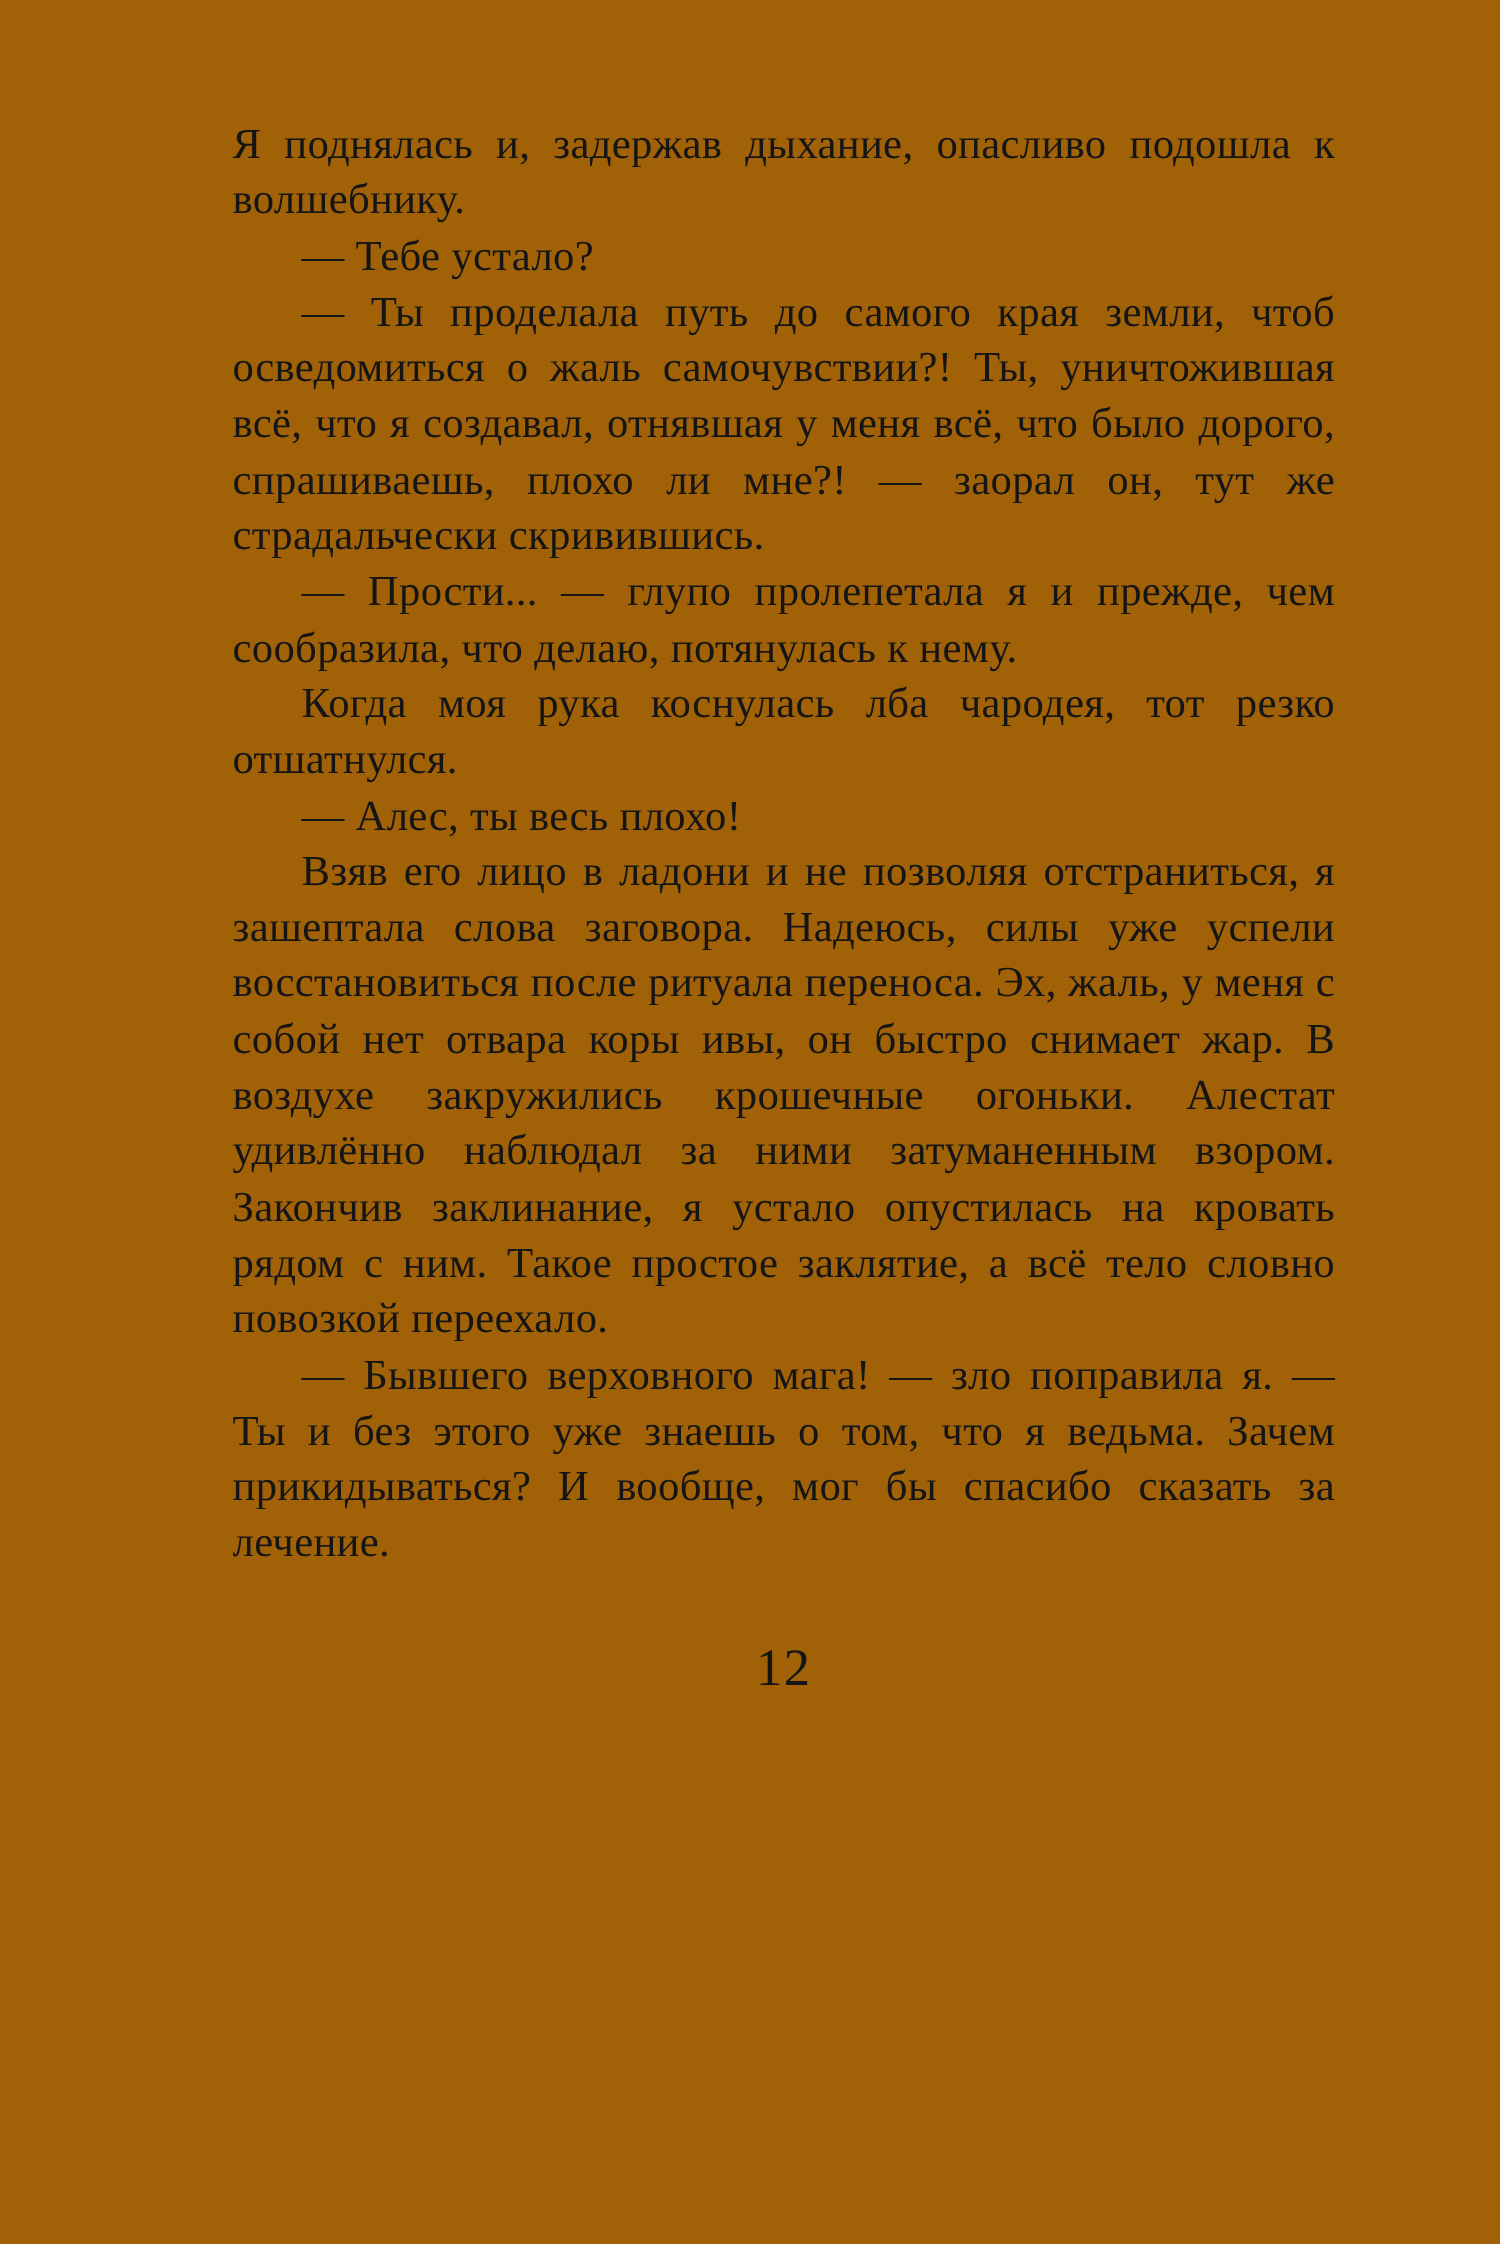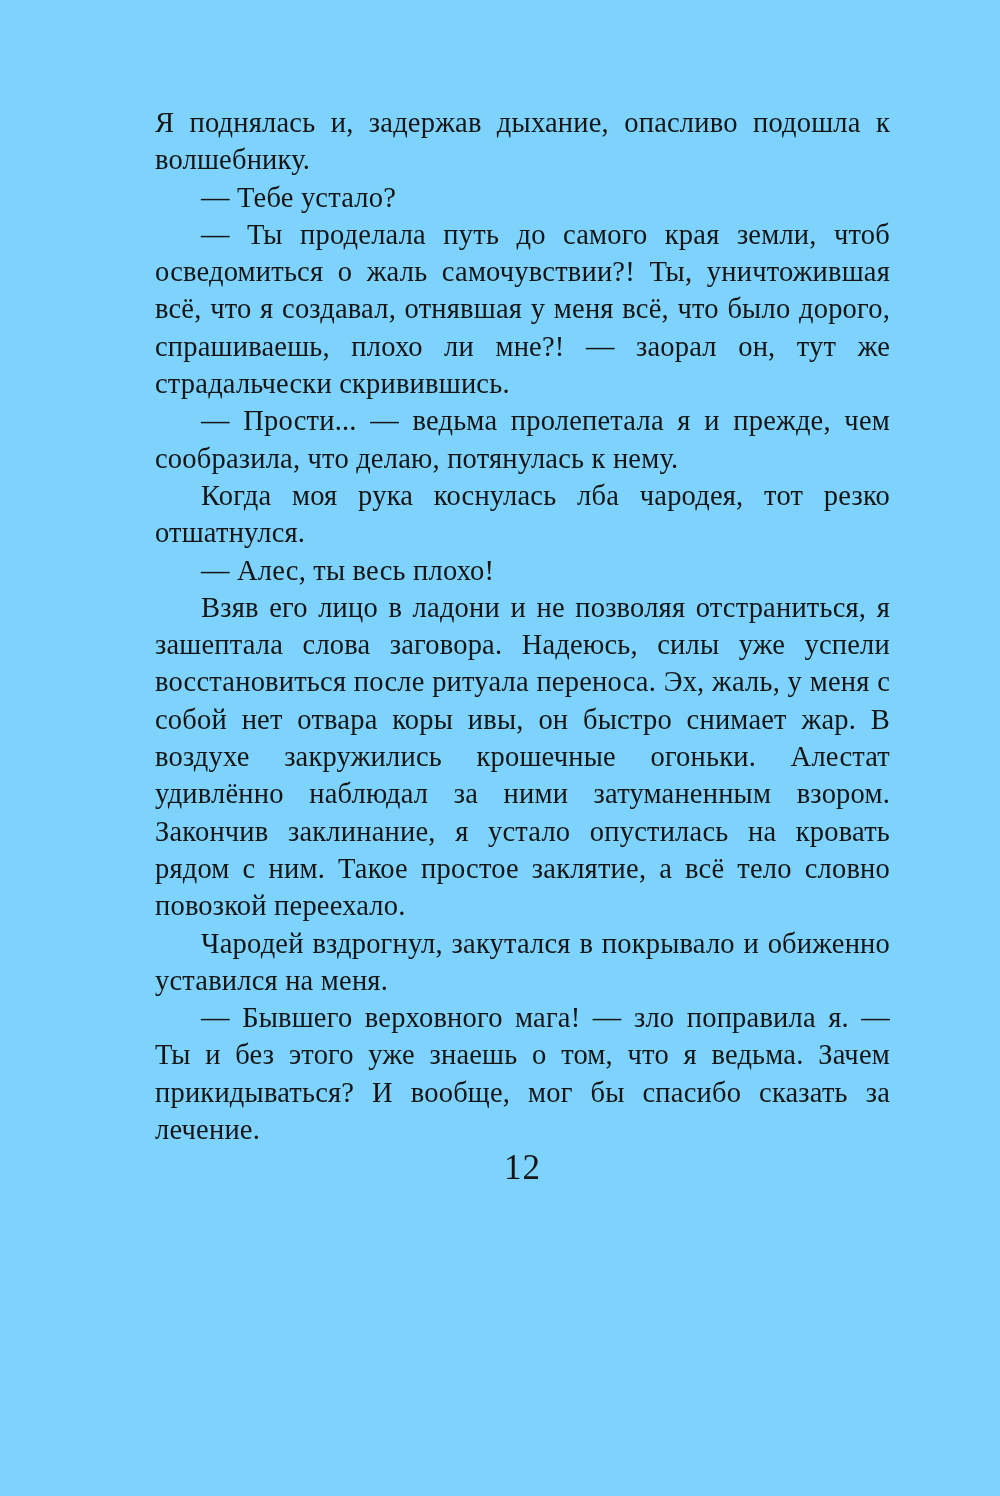--- a/index.html
+++ b/index.html
@@ -4,24 +4,24 @@
 <style>
   html, body {
     margin: 0;
     padding: 0;
     background: #ffffff;
   }
   .page {
     width: 1000px;
     height: 1496px;
     box-sizing: border-box;
-    background: #7dd3fc;
+    background: #a16207;
     color: #151515;
     font-family: "Liberation Serif", serif;
-    padding: 104px 110px 0 155px;
+    padding: 78px 110px 0 155px;
     overflow: hidden;
     position: relative;
   }
   .text-block {
     width: 100%;
   }
   .para {
     margin: 0;
     font-size: 28.5px;
     line-height: 37.3px;
@@ -29,33 +29,33 @@
     letter-spacing: 0.2px;
     hyphens: auto;
     -webkit-hyphens: auto;
   }
   .para.indent {
     text-indent: 46px;
   }
   .page-number {
     text-align: center;
     font-size: 35px;
+    margin-top: 44px;
     letter-spacing: 1px;
     color: #151515;
   }
 </style>
 </head>
 <body>
 
 <div class="page">
   <div class="text-block" id="paragraphs">
       <p class="para" lang="ru">Я поднялась и, задержав дыхание, опасливо подошла к волшебнику.</p>
       <p class="para indent" lang="ru">— Тебе устало?</p>
       <p class="para indent" lang="ru">— Ты проделала путь до самого края земли, чтоб осведомиться о жаль самочувствии?! Ты, уничтожившая всё, что я создавал, отнявшая у меня всё, что было дорого, спрашиваешь, плохо ли мне?! — заорал он, тут же страдальчески скривившись.</p>
-      <p class="para indent" lang="ru">— Прости... — ведьма пролепетала я и прежде, чем сообразила, что делаю, потянулась к нему.</p>
+      <p class="para indent" lang="ru">— Прости... — глупо пролепетала я и прежде, чем сообразила, что делаю, потянулась к нему.</p>
       <p class="para indent" lang="ru">Когда моя рука коснулась лба чародея, тот резко отшатнулся.</p>
       <p class="para indent" lang="ru">— Алес, ты весь плохо!</p>
       <p class="para indent" lang="ru">Взяв его лицо в ладони и не позволяя отстраниться, я зашептала слова заговора. Надеюсь, силы уже успели восстановиться после ритуала переноса. Эх, жаль, у меня с собой нет отвара коры ивы, он быстро снимает жар. В воздухе закружились крошечные огоньки. Алестат удивлённо наблюдал за ними затуманенным взором. Закончив заклинание, я устало опустилась на кровать рядом с ним. Такое простое заклятие, а всё тело словно повозкой переехало.</p>
-      <p class="para indent" lang="ru">Чародей вздрогнул, закутался в покрывало и обиженно уставился на меня.</p>
       <p class="para indent" lang="ru">— Бывшего верховного мага! — зло поправила я. — Ты и без этого уже знаешь о том, что я ведьма. Зачем прикидываться? И вообще, мог бы спасибо сказать за лечение.</p>
     </div>
   <div class="page-number">12</div>
 </div>
 
 </body></html>

